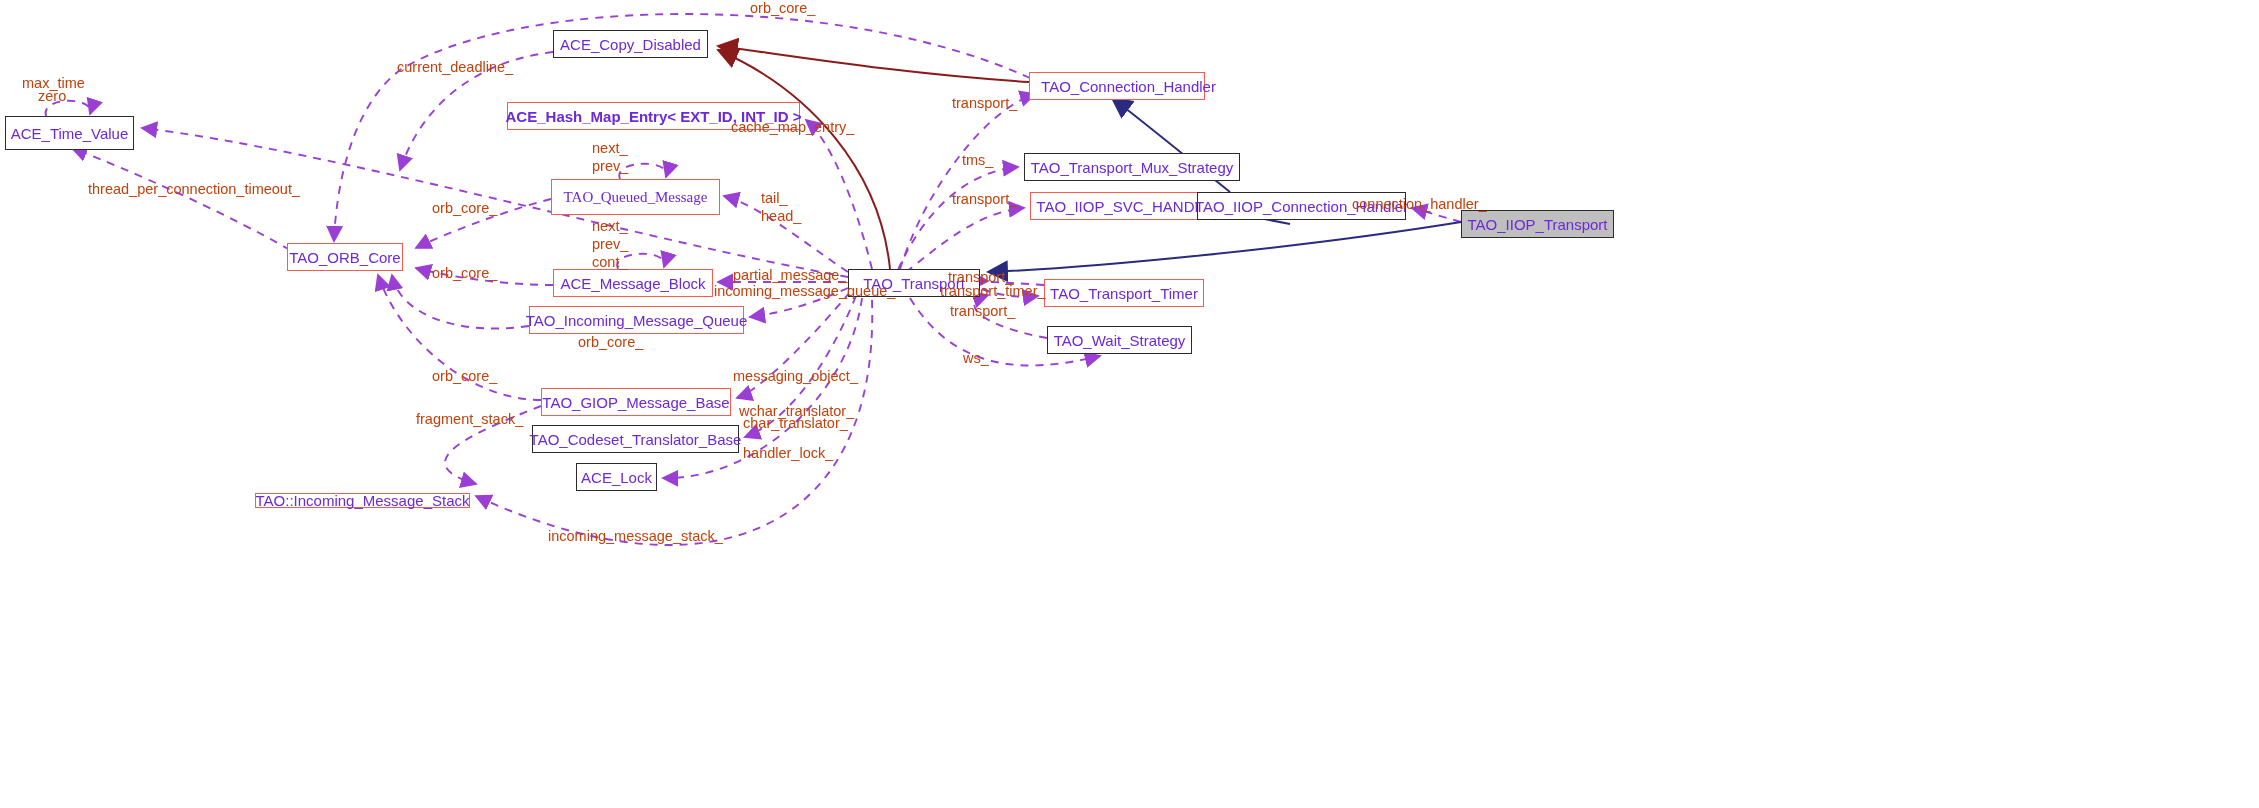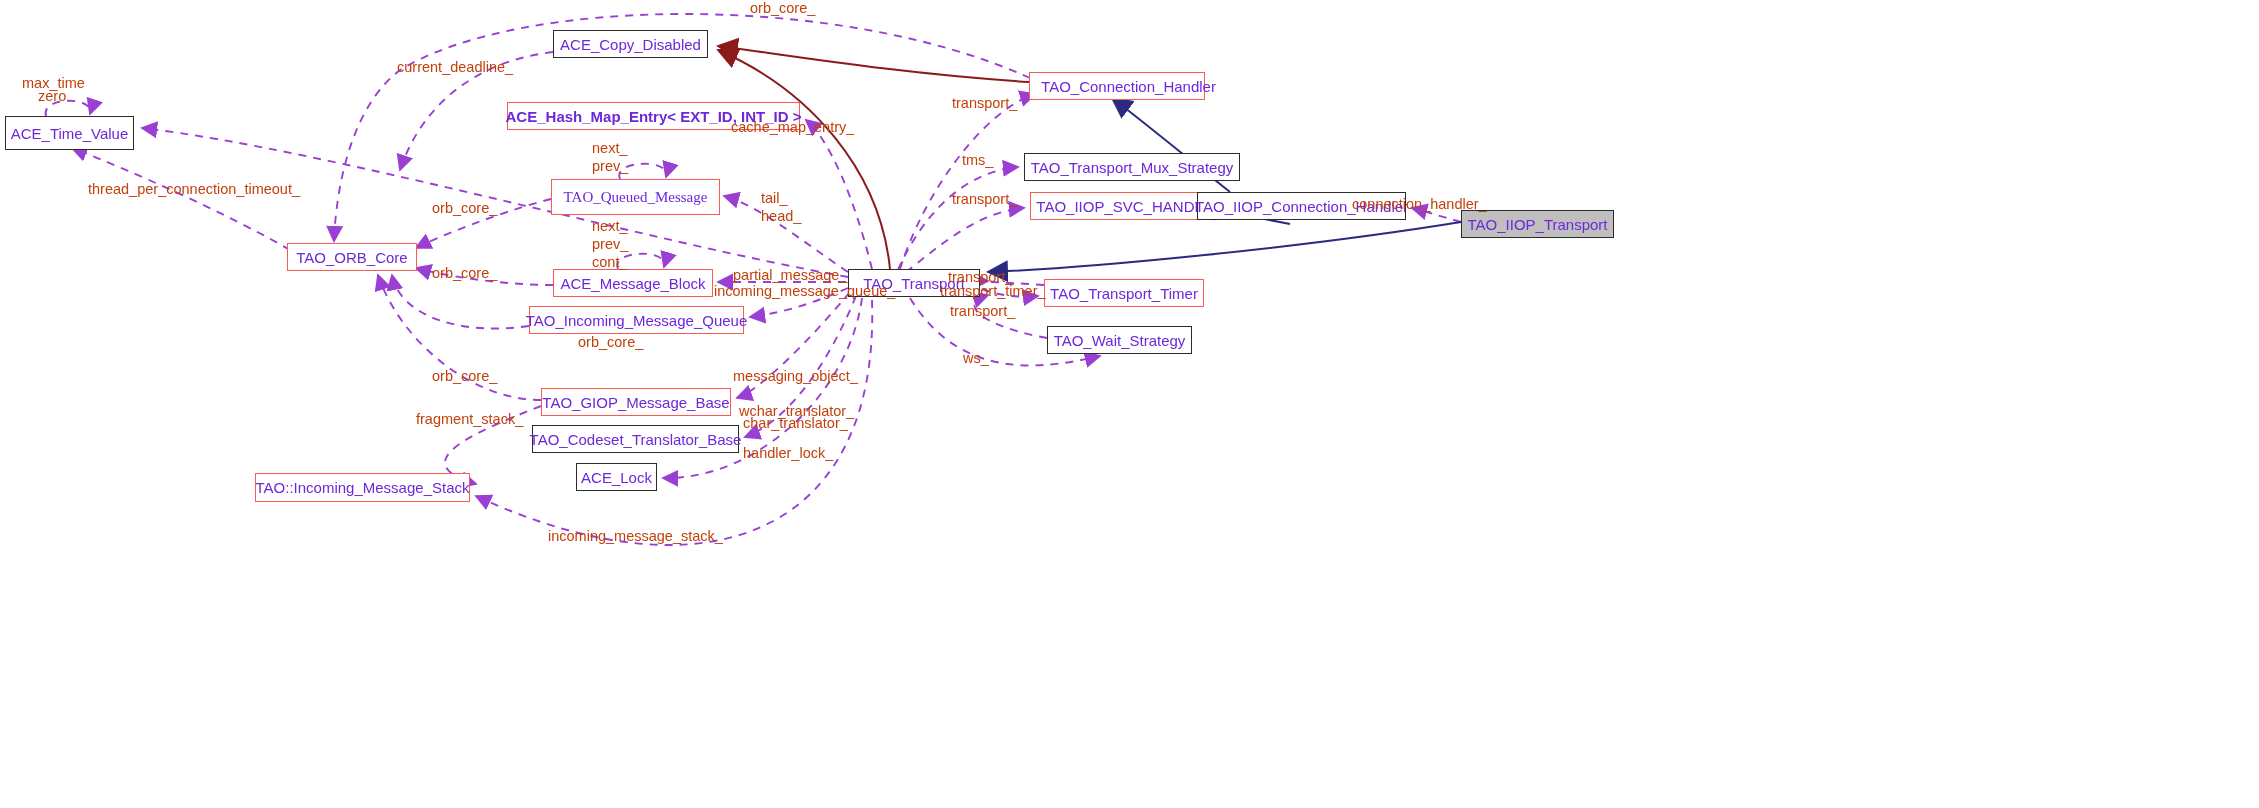--- a/index.html
+++ b/index.html
@@ -115,39 +115,39 @@
   </div>
   <div class="node black" style="left:553px;top:30px;width:155px;height:28px;">
     <span>ACE_Copy_Disabled</span>
   </div>
   <div class="node red" style="left:507px;top:102px;width:293px;height:28px;font-weight:bold;">
     <span>ACE_Hash_Map_Entry&lt; EXT_ID, INT_ID &gt;</span>
   </div>
   <div class="node red" style="left:551px;top:179px;width:169px;height:36px;font-family:Liberation Serif, serif;">
     <span>TAO_Queued_Message</span>
   </div>
-  <div class="node red" style="left:287px;top:243px;width:130px;height:28px;">
+  <div class="node red" style="left:287px;top:243px;width:116px;height:28px;">
     <span>TAO_ORB_Core</span>
   </div>
   <div class="node red" style="left:553px;top:269px;width:160px;height:28px;">
     <span>ACE_Message_Block</span>
   </div>
   <div class="node red" style="left:529px;top:306px;width:215px;height:28px;">
     <span>TAO_Incoming_Message_Queue</span>
   </div>
   <div class="node red" style="left:541px;top:388px;width:190px;height:28px;">
     <span>TAO_GIOP_Message_Base</span>
   </div>
   <div class="node black" style="left:532px;top:425px;width:207px;height:28px;">
     <span>TAO_Codeset_Translator_Base</span>
   </div>
   <div class="node black" style="left:576px;top:463px;width:81px;height:28px;">
     <span>ACE_Lock</span>
   </div>
-  <div class="node red" style="left:255px;top:473px;width:215px;height:29px;">
+  <div class="node red" style="left:255px;top:493px;width:215px;height:15px;">
     <span>TAO::Incoming_Message_Stack</span>
   </div>
   <div class="node black" style="left:848px;top:269px;width:132px;height:28px;">
     <span>TAO_Transport</span>
   </div>
   <div class="node red" style="left:1029px;top:72px;width:176px;height:28px;padding-left:32px;">
     <span>TAO_Connection_Handler</span>
   </div>
   <div class="node black" style="left:1024px;top:153px;width:216px;height:28px;">
     <span>TAO_Transport_Mux_Strategy</span>

